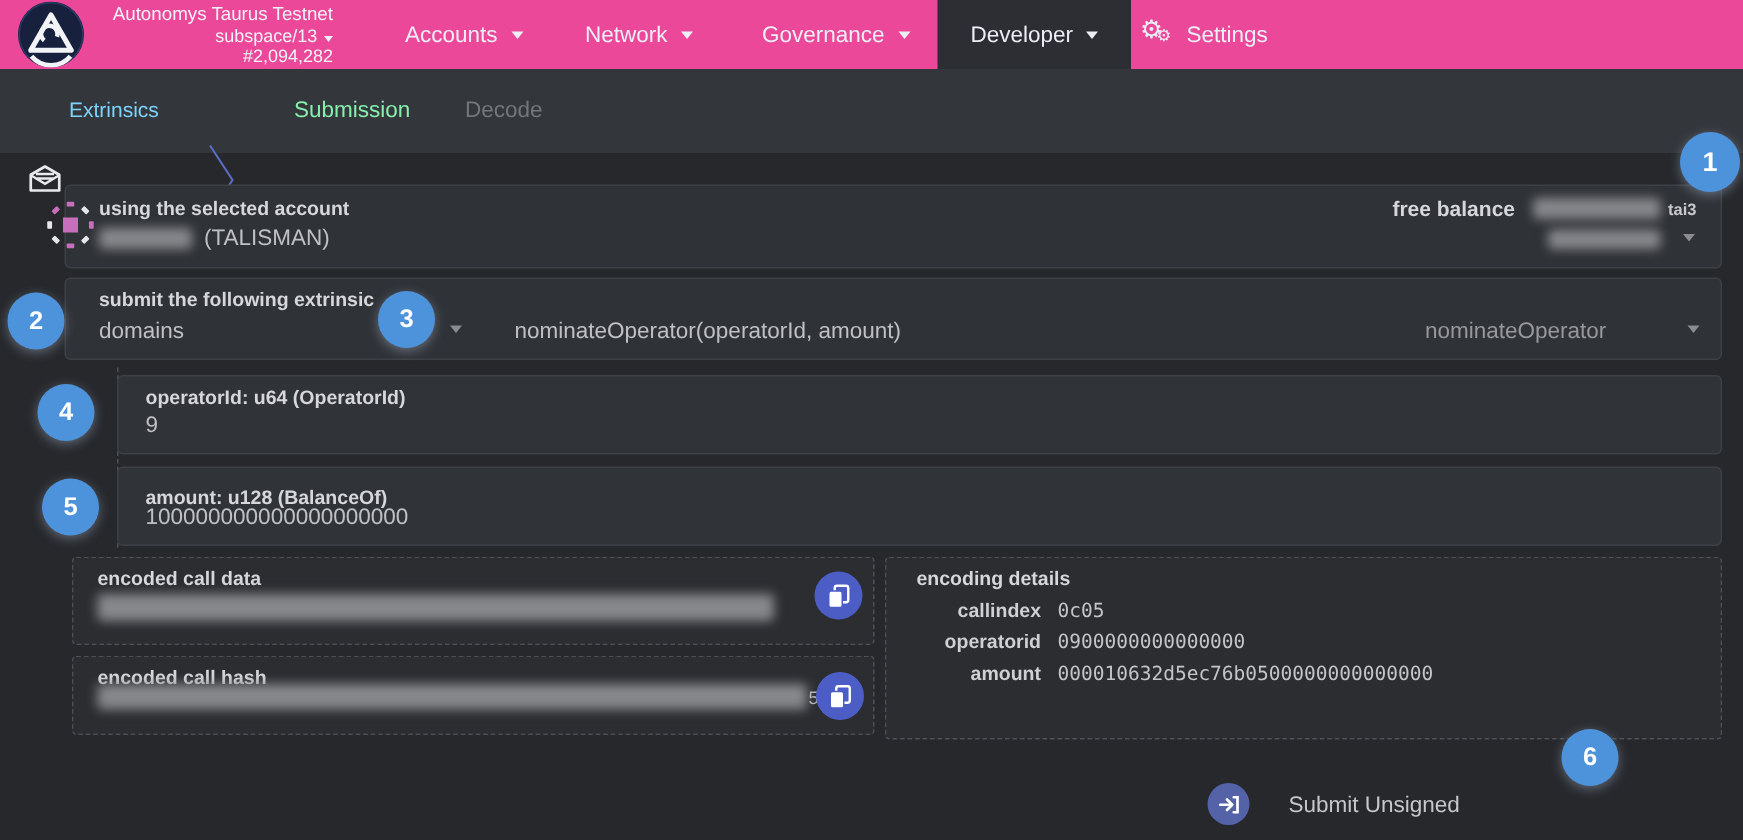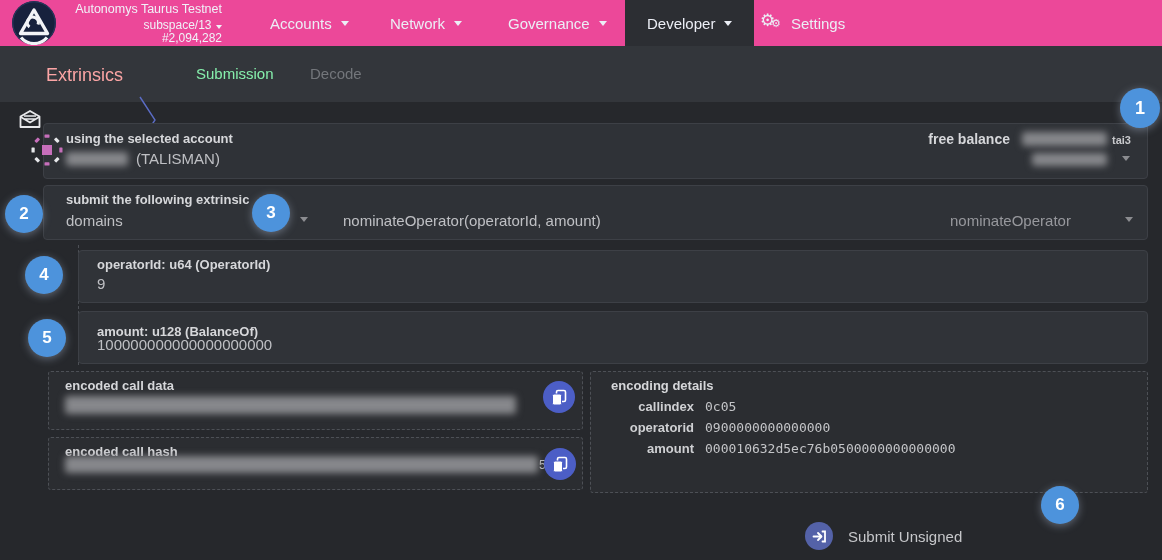--- a/index.html
+++ b/index.html
@@ -24,21 +24,21 @@
   .nav-item.active { background:#2c2e33; padding:0 22px; }
   .caret { width:0; height:0; border-left:4.5px solid transparent; border-right:4.5px solid transparent;
            border-top:5.5px solid currentColor; display:inline-block; }
   .caret.sm { border-left-width:3.5px; border-right-width:3.5px; border-top-width:4.5px; }
   .gears { position:relative; width:20px; height:20px; color:#eceef6; }
   .gears:before { content:"\2699"; position:absolute; left:-2px; top:-3px; font-size:17px; }
   .gears:after  { content:"\2699"; position:absolute; left:9px; top:4px; font-size:11px; }
 
   
   .tabbar { position:absolute; left:0; top:46px; width:1162px; height:56px; background:#33363b; }
-  .section-label { position:absolute; left:46px; top:19px; font-size:18px; color:#fca5a5; }
+  .section-label { position:absolute; left:46px; top:19px; font-size:14px; color:#7dd3fc; }
   .tab { position:absolute; top:19px; font-size:15px; cursor:pointer; }
   .tab.active { color:#86efac; }
   .tab.inactive { color:#73767b; }
   .tab-underline { position:absolute; left:207px; top:98px; width:48px; height:3px; background:#5b6cc5; border-radius:2px; }
 
   
   .box { position:absolute; background:#2f3237; border:1px solid #3d4046; border-radius:4px; }
   .dashed-box { position:absolute; background:#2b2d31; border:1px dashed #4d5056; border-radius:3px; }
   .lbl { font-size:13px; font-weight:700; color:#d6d7da; }
   .val { font-size:15px; color:#bfc0c4; }
@@ -49,21 +49,21 @@
 
   
   .enc-row { position:absolute; display:flex; align-items:baseline; }
   .enc-row .k { width:94px; text-align:right; margin-right:11px; font-size:13px; font-weight:700; color:#cfd0d3; }
   .enc-row .v { font-family:"DejaVu Sans Mono","Liberation Mono",monospace; font-size:13px; color:#c4c5c8; }
   .enc-row .v.link { font-family:"Liberation Sans","DejaVu Sans",sans-serif; font-size:14px; color:#56a2d9; cursor:pointer; }
 
   
   .icon-circle { border-radius:50%; display:flex; align-items:center; justify-content:center; }
   .copy-btn { position:absolute; width:32px; height:32px; background:#4c5ec6; cursor:pointer; }
-  .submit-btn { position:absolute; display:flex; align-items:center; gap:15px; cursor:pointer; }
+  .submit-btn { position:absolute; display:flex; align-items:center; gap:26px; cursor:pointer; }
   .submit-ico { width:28px; height:28px; background:#5462a8; }
   .submit-lbl { font-size:15px; color:#c6c7ca; }
 
   
   .badge { position:absolute; background:#4d93dc; color:#fff; border-radius:50%;
            display:flex; align-items:center; justify-content:center;
            font-size:17px; font-weight:700; z-index:50;
            box-shadow:0 2px 8px rgba(210,225,255,.35); }
 </style>
 </head>

